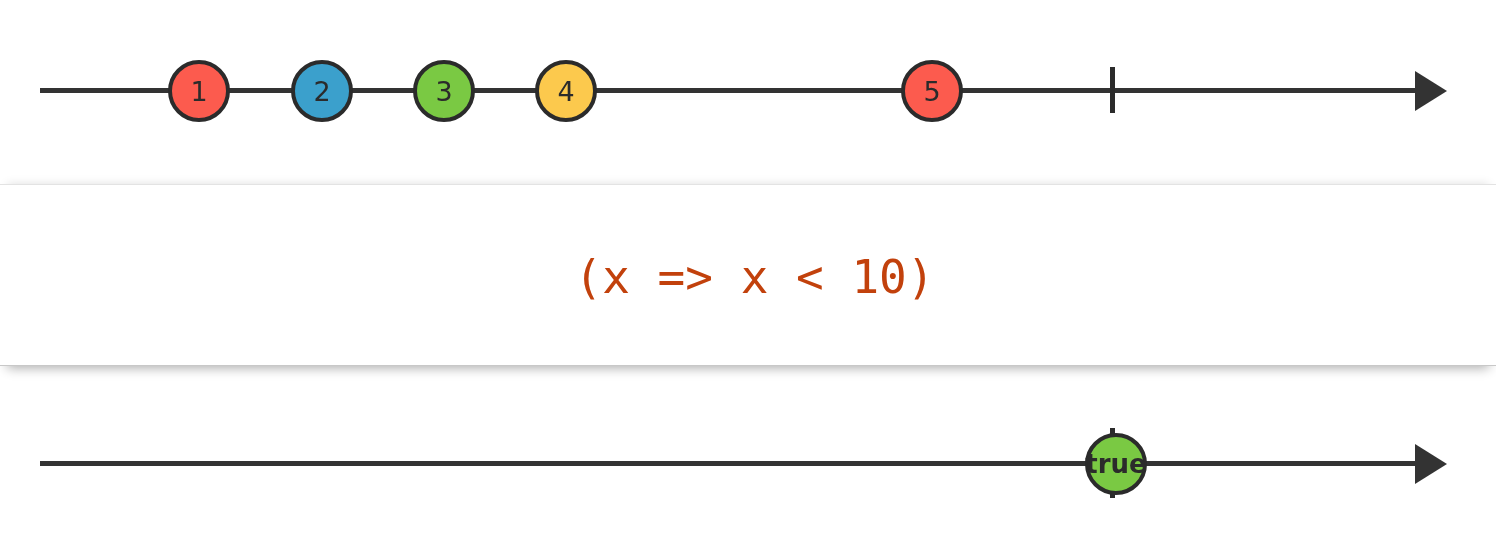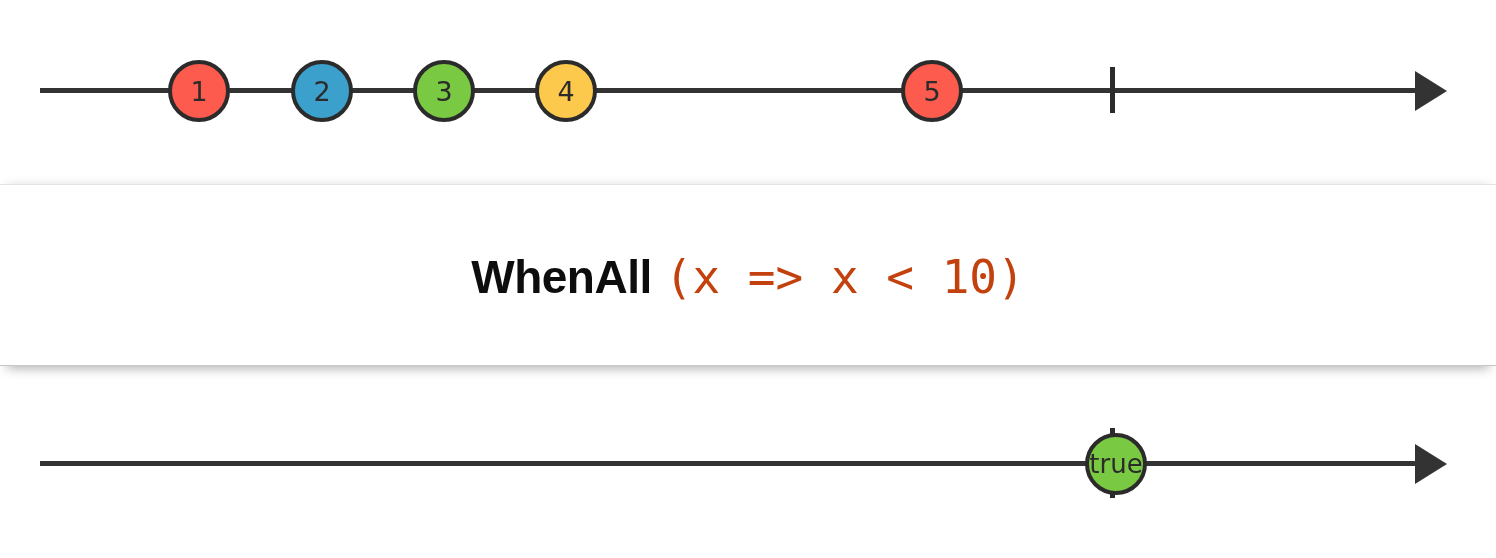--- a/index.html
+++ b/index.html
@@ -21,21 +21,21 @@
   }
 
   
   .timeline {
     position: absolute;
     left: 0;
     width: 1496px;
     height: 120px;
   }
   #timeline-source { top: 31px; }
-  #timeline-result { top: 404px; }
+  #timeline-result { top: 404px; font-weight: bold; }
 
   .axis-line {
     position: absolute;
     left: 40px;
     top: 57px;
     width: 1380px;
     height: 5px;
     background: #333333;
   }
   .axis-arrow {
@@ -152,21 +152,20 @@
 
     <div class="marble" style="left:901px; background:#fc5b4e;">
       <span class="marble-label">5</span>
     </div>
 
     <div class="complete-tick" style="left:1110px;"></div>
   </div>
 
   <div id="operator-box">
     <div id="operator-text">
-      <span class="op-name">WhenAll</span>
       <span class="op-args">(x =&gt; x &lt; 10)</span>
     </div>
   </div>
 
   <div class="timeline" id="timeline-result">
     <div class="axis-line"></div>
     <div class="axis-arrow"></div>
 
     <div class="complete-tick through" style="left:1110px;"></div>
 

